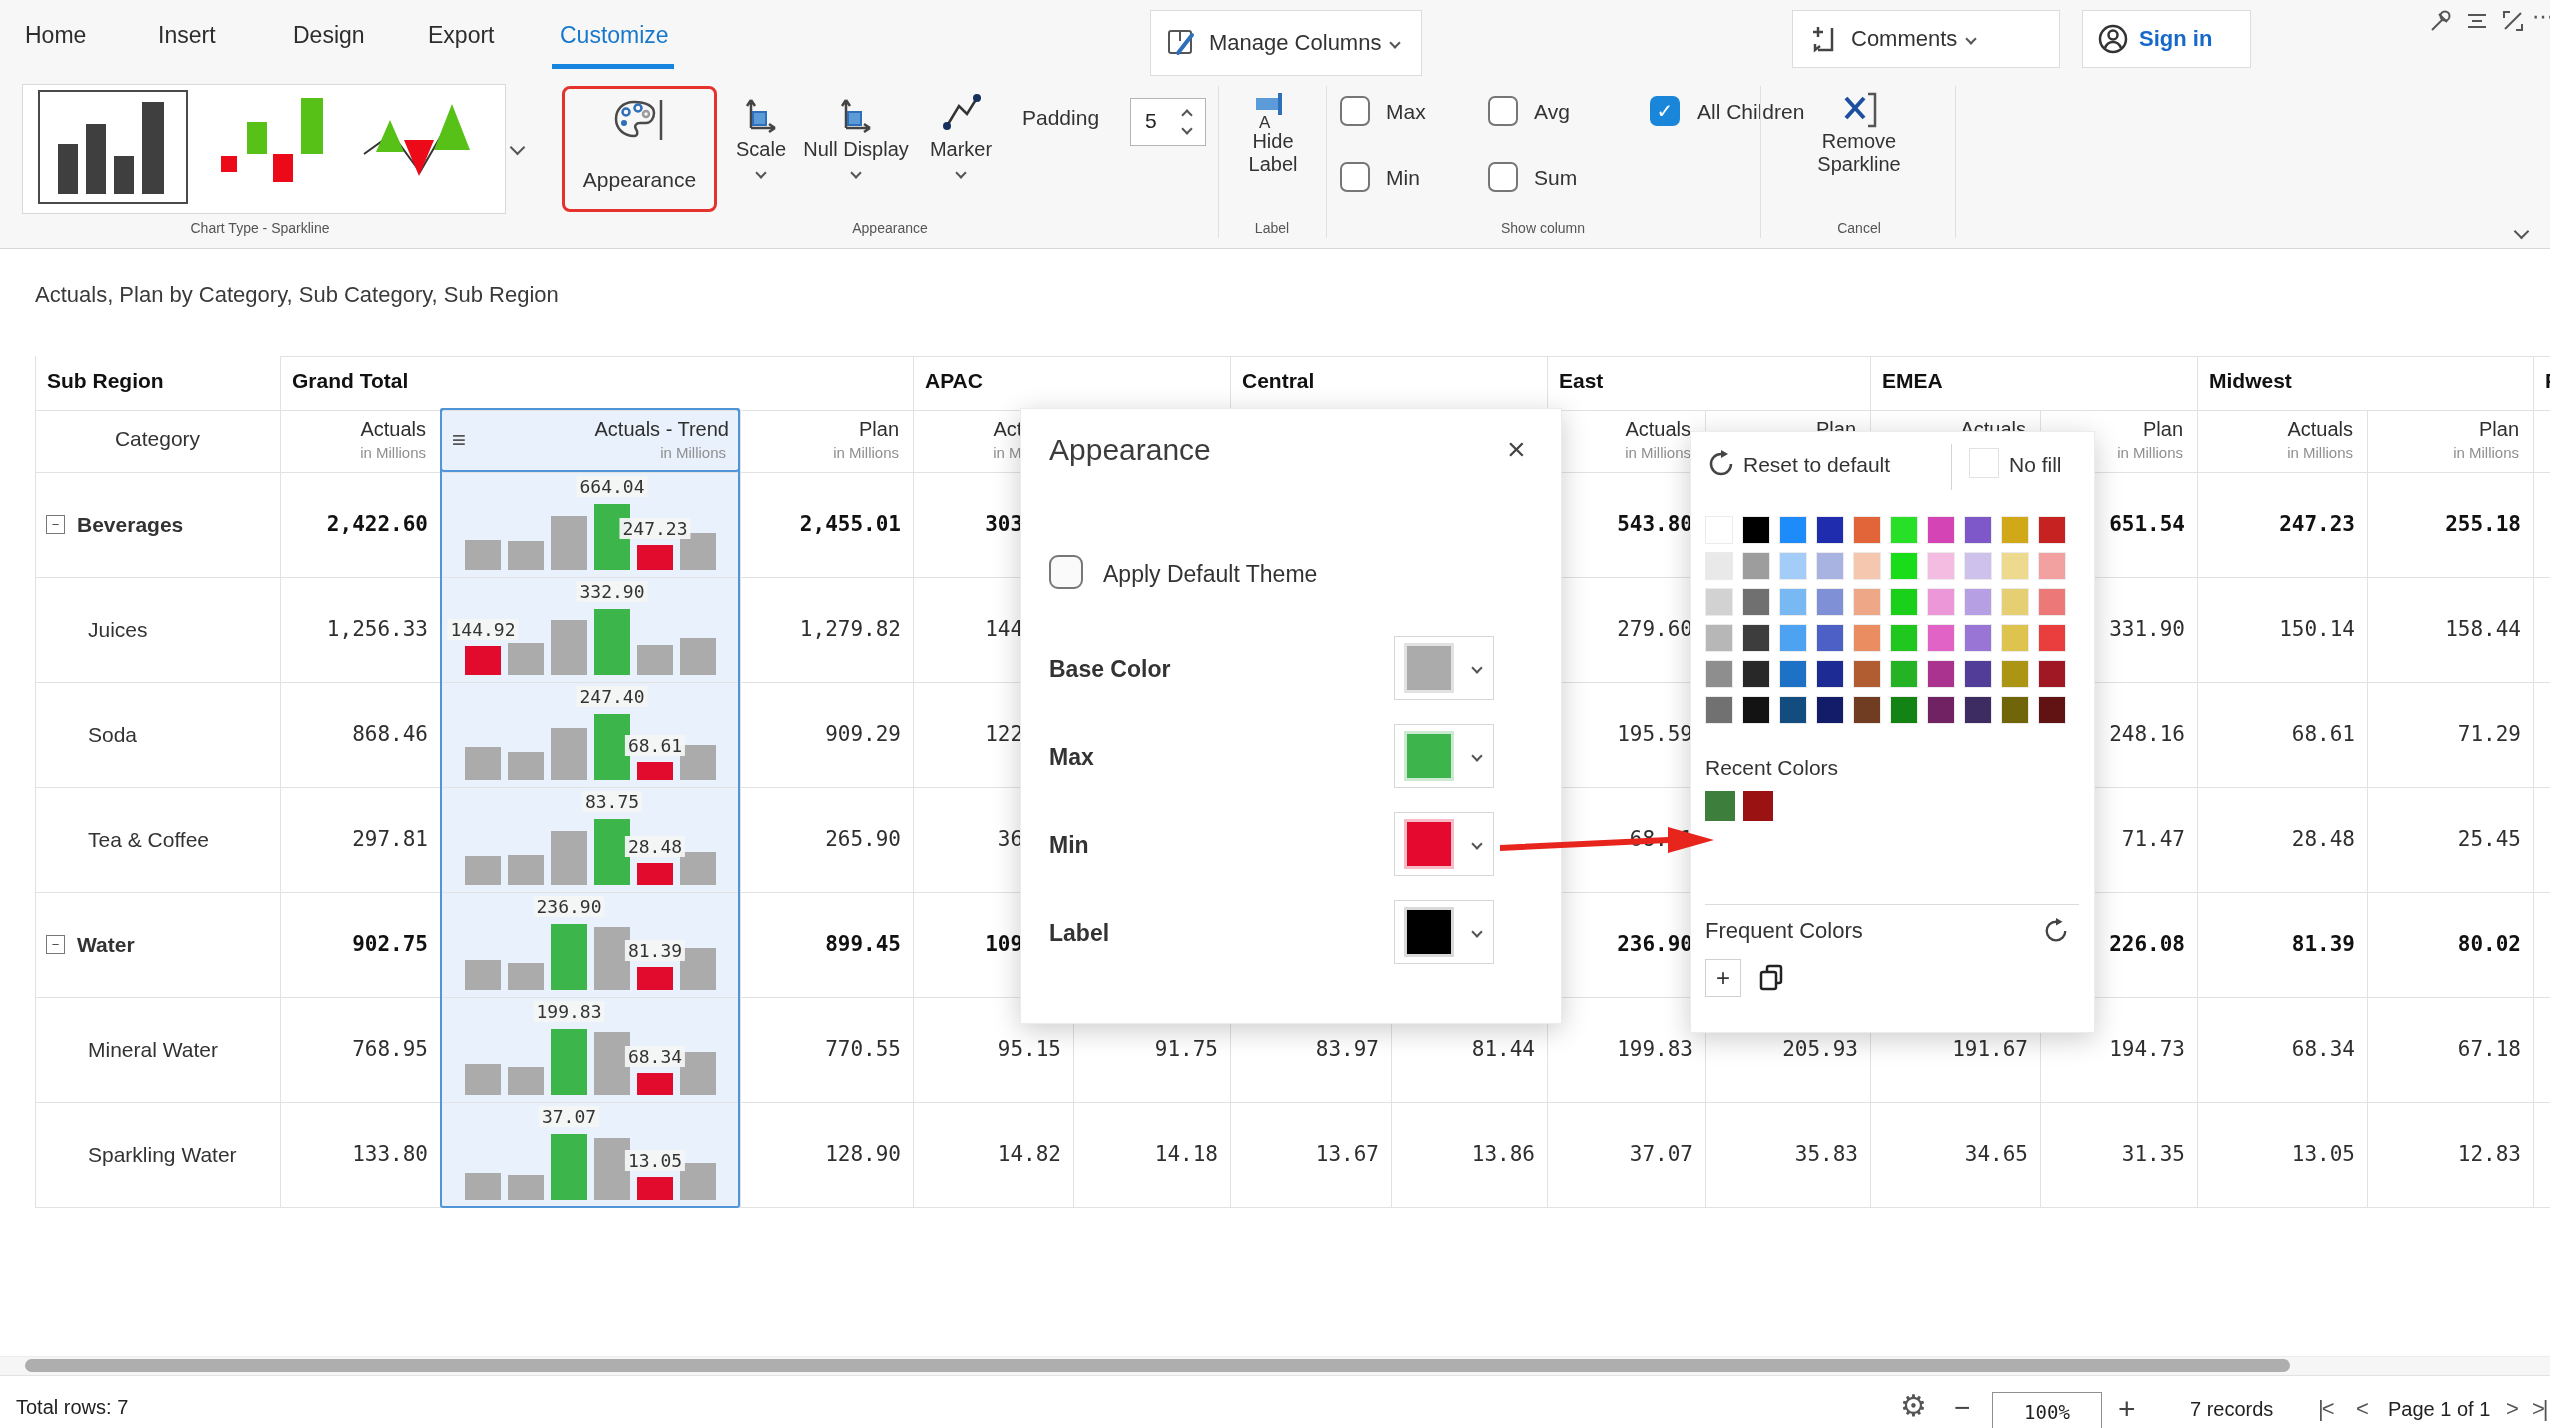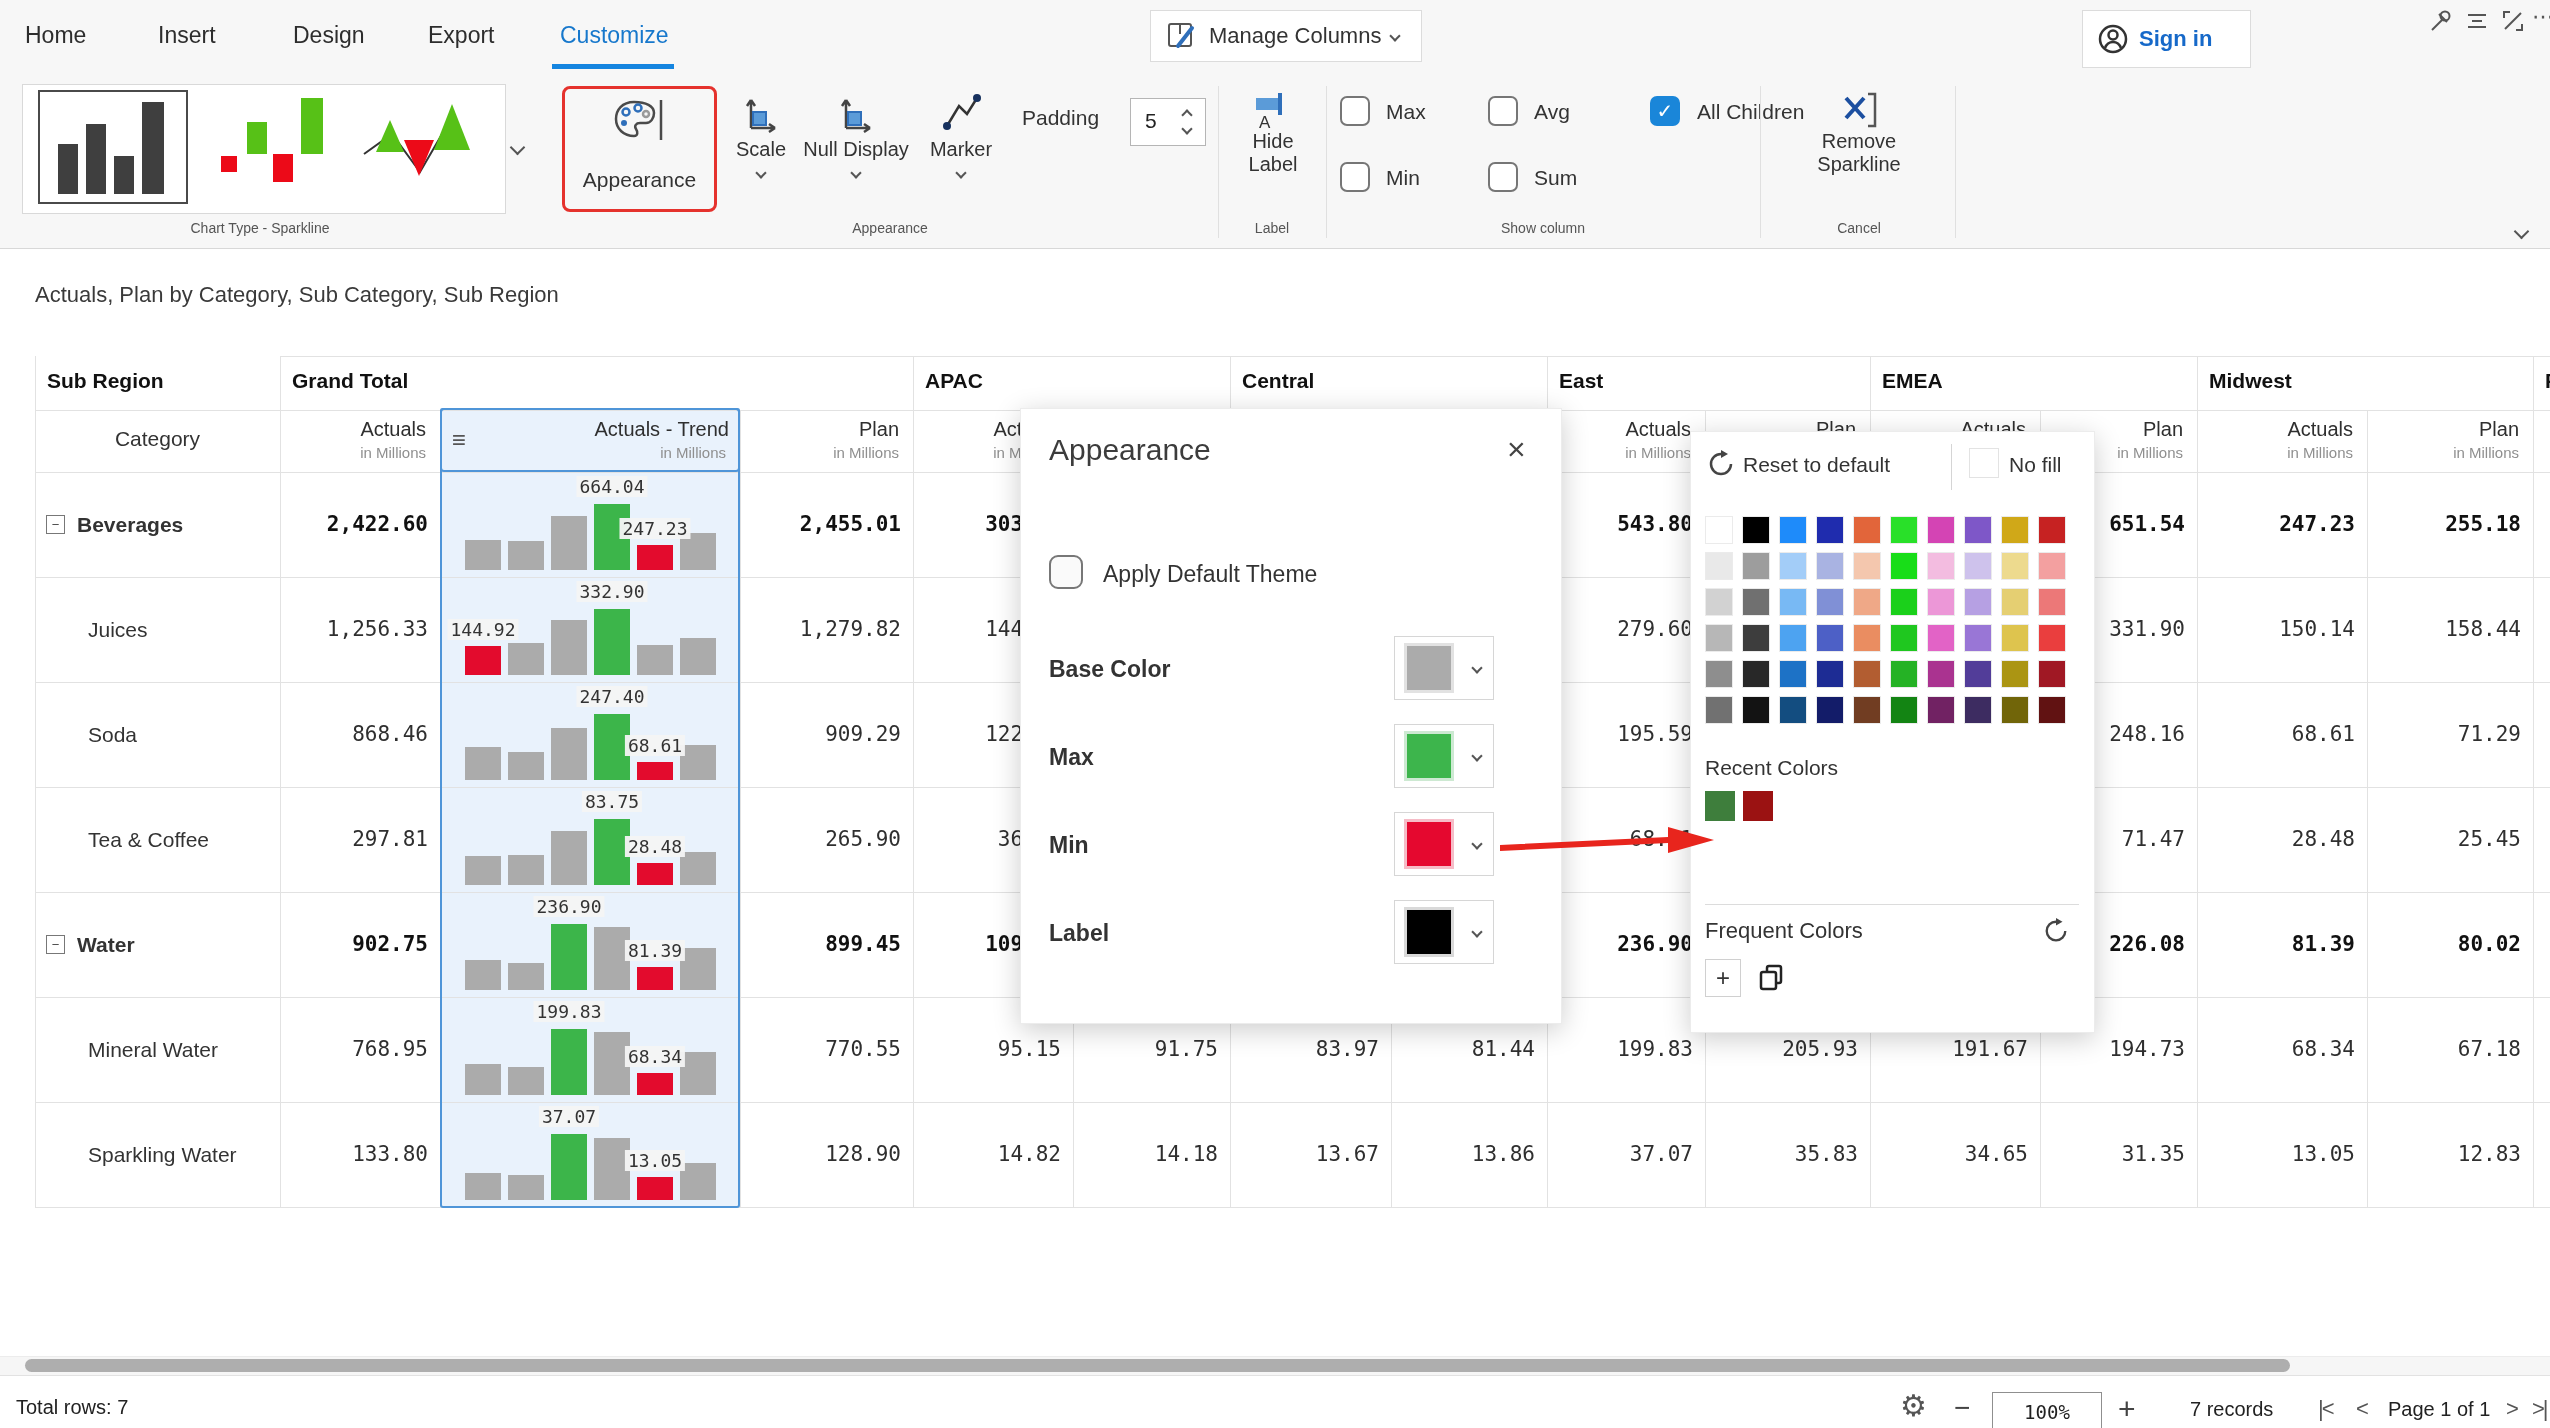--- a/index.html
+++ b/index.html
@@ -49,32 +49,43 @@
 
   <div class="abs ribbon-bg"></div>
 
   <div class="abs tab" style="left:25px;">Home</div>
   <div class="abs tab" style="left:158px;">Insert</div>
   <div class="abs tab" style="left:293px;">Design</div>
   <div class="abs tab" style="left:428px;">Export</div>
   <div class="abs tab active" style="left:560px;">Customize</div>
   <div class="abs tab-underline" style="left:552px;top:64px;width:122px;"></div>
 
-  <div class="abs tbtn" style="left:1150px;top:10px;width:272px;height:52px;">
+  <div class="abs tbtn" style="left:1150px;top:10px;width:272px;height:66px;">
     <span>
       <svg width="34" height="34" viewBox="0 0 34 34">
           <rect x="4" y="5" width="22" height="22" rx="2" fill="none" stroke="#555" stroke-width="2"></rect>
           <path d="M15 5v10" stroke="#555" stroke-width="2"></path>
           <path d="M13 27 L27 9" stroke="#2f6fba" stroke-width="4" stroke-linecap="round"></path>
         </svg>
     </span>
     <span style="font-size:22px;color:#333;">Manage Columns</span>
     <span class="chev sm"></span>
   </div>
 
+  <div class="abs tbtn" style="left:1792px;top:10px;width:268px;height:58px;">
+    <span>
+      <svg width="34" height="34" viewBox="0 0 34 34">
+          <path d="M8 6h0M6 10h10M11 5v10" stroke="#444" stroke-width="2.5" fill="none"></path>
+          <path d="M25 6v22h-14" stroke="#444" stroke-width="2.5" fill="none"></path>
+          <path d="M8 22v6l5-4" stroke="#444" stroke-width="2.5" fill="none"></path>
+        </svg>
+    </span>
+    <span style="font-size:22px;color:#333;">Comments</span>
+    <span class="chev sm"></span>
+  </div>
 
   <div class="abs tbtn" style="left:2082px;top:10px;width:169px;height:58px;">
     <span>
       <svg width="32" height="32" viewBox="0 0 32 32">
           <circle cx="16" cy="16" r="13" fill="none" stroke="#333" stroke-width="2.5"></circle>
           <circle cx="16" cy="12" r="4.5" fill="none" stroke="#333" stroke-width="2.5"></circle>
           <path d="M8 25c1.5-4 4.5-6 8-6s6.5 2 8 6" fill="none" stroke="#333" stroke-width="2.5"></path>
         </svg>
     </span>
     <span style="font-size:22px;color:#1669c9;font-weight:bold;">Sign in</span>

